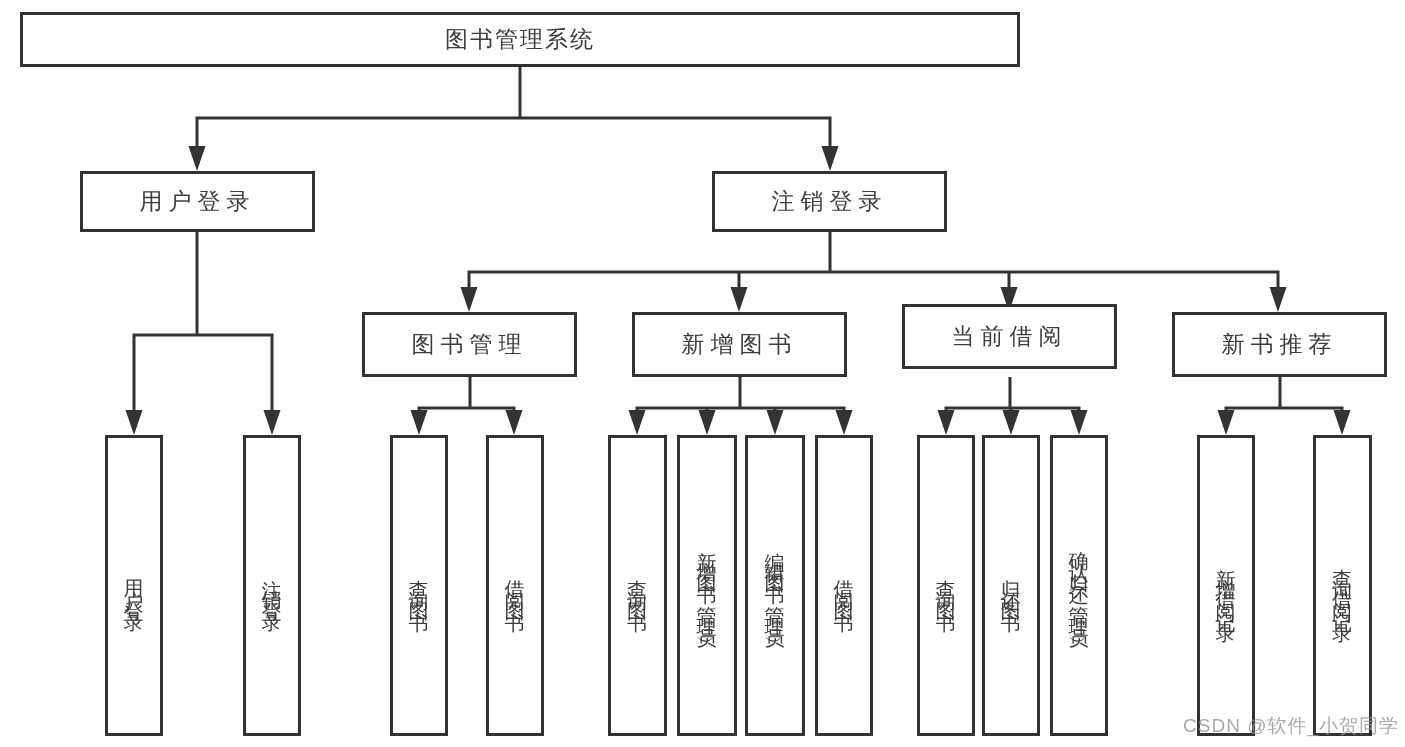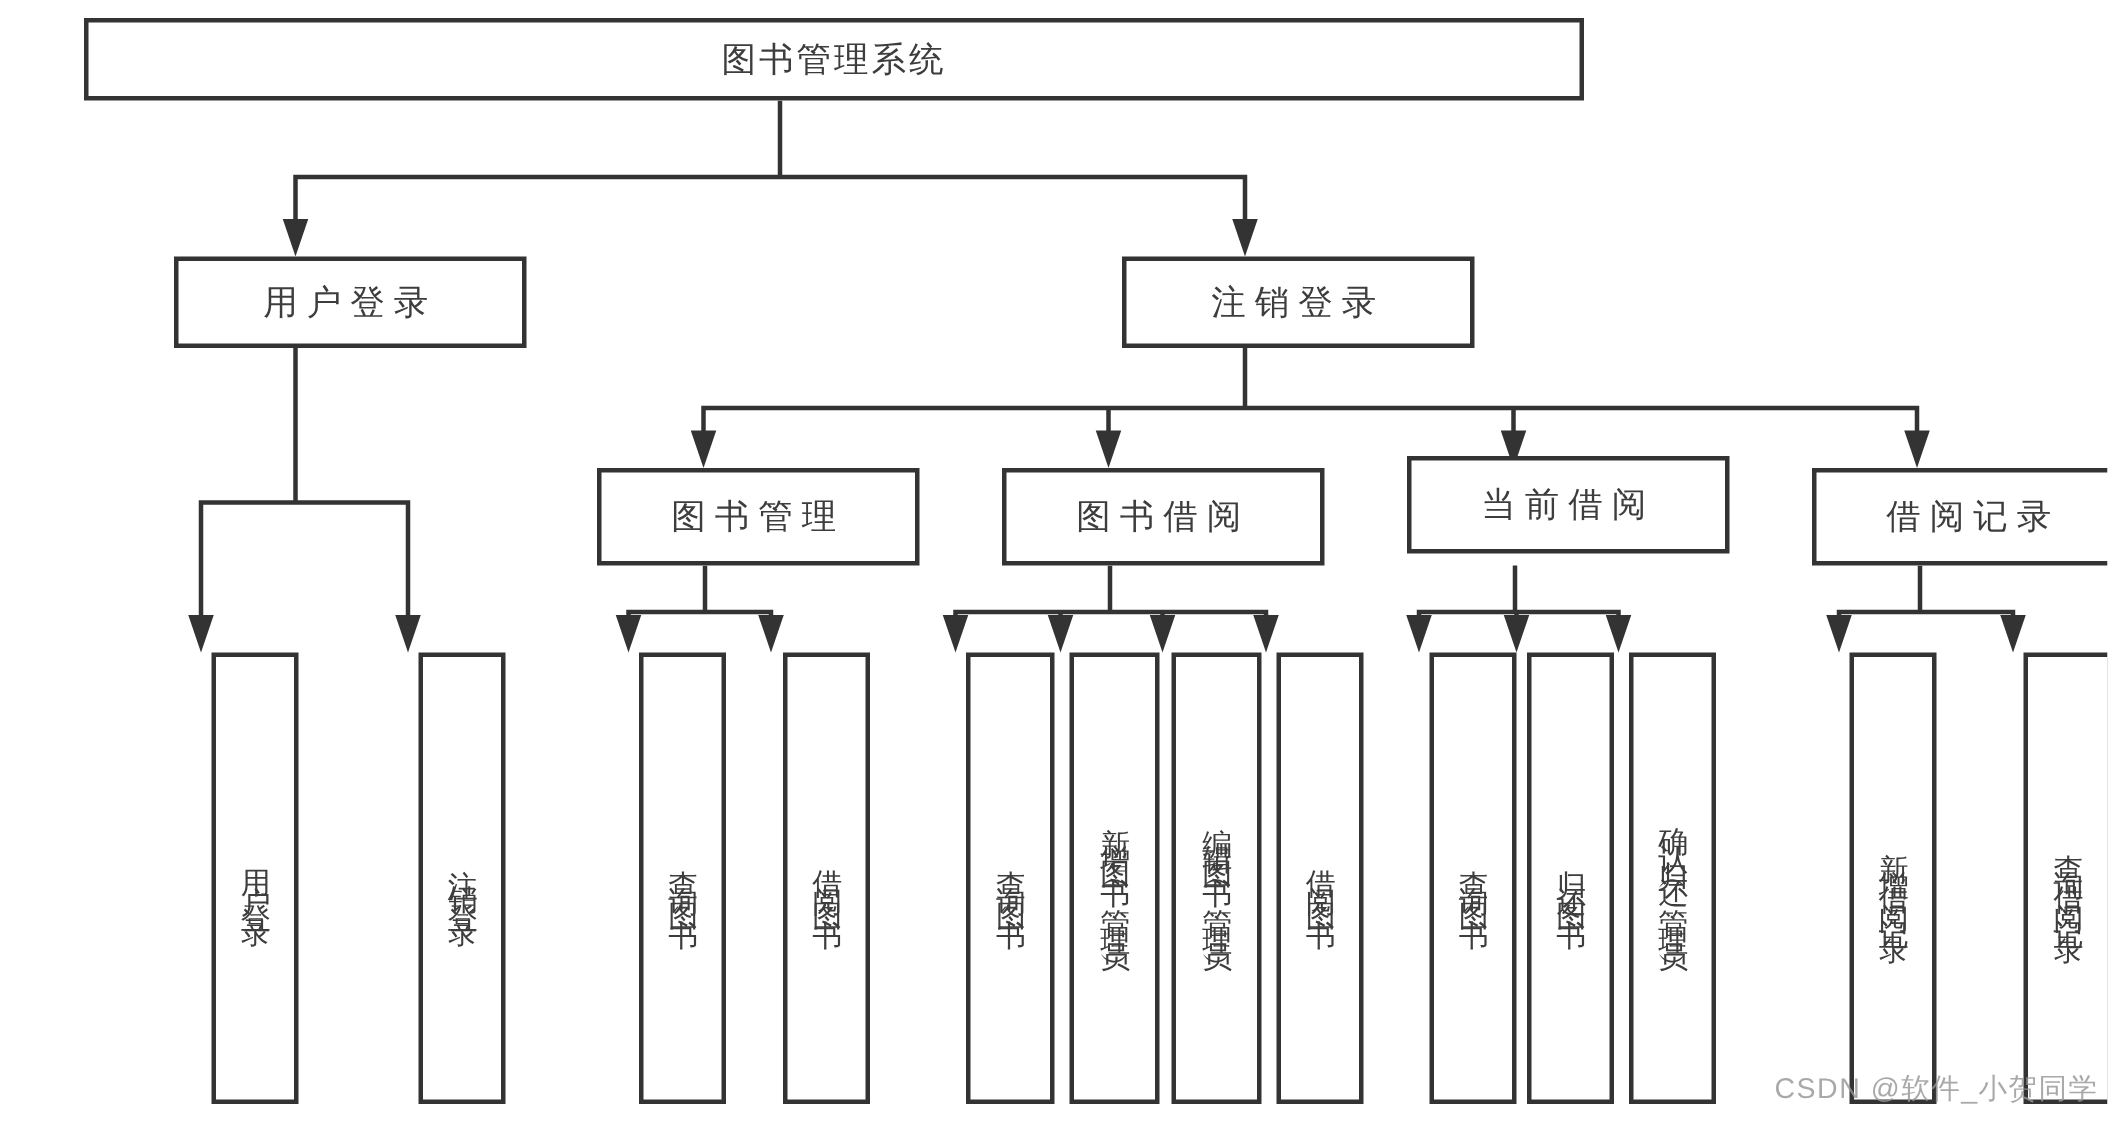--- a/index.html
+++ b/index.html
@@ -14,21 +14,20 @@
   .connectors { position: absolute; left: 0; top: 0; }
   .node {
     position: absolute;
     box-sizing: border-box;
     border: 3px solid #333333;
     background: #ffffff;
     display: flex;
     align-items: center;
     justify-content: center;
     color: #3d3d3d;
-    margin-left: 36px;
   }
   .htext {
     font-size: 23px;
     letter-spacing: 6px;
     white-space: nowrap;
     color: #3d3d3d;
   }
   .htext.title { letter-spacing: 2px; }
   .vtext {
     writing-mode: vertical-rl;
@@ -97,27 +96,27 @@
     <span class="htext">用户登录</span>
   </div>
   <div class="node" style="left:712px; top:171px; width:235px; height:61px">
     <span class="htext">注销登录</span>
   </div>
 
   <div class="node" style="left:362px; top:312px; width:215px; height:65px">
     <span class="htext">图书管理</span>
   </div>
   <div class="node" style="left:632px; top:312px; width:215px; height:65px">
-    <span class="htext">图书借阅</span>
+    <span class="htext">新增图书</span>
   </div>
   <div class="node" style="left:902px; top:304px; width:215px; height:65px">
     <span class="htext">当前借阅</span>
   </div>
   <div class="node" style="left:1172px; top:312px; width:215px; height:65px">
-    <span class="htext">借阅记录</span>
+    <span class="htext">新书推荐</span>
   </div>
 
   <div class="node" style="left:105px; top:435px; width:58px; height:301px">
     <span class="vtext">用户登录</span>
   </div>
   <div class="node" style="left:243px; top:435px; width:58px; height:301px">
     <span class="vtext">注销登录</span>
   </div>
 
   <div class="node" style="left:390px; top:435px; width:58px; height:301px">

